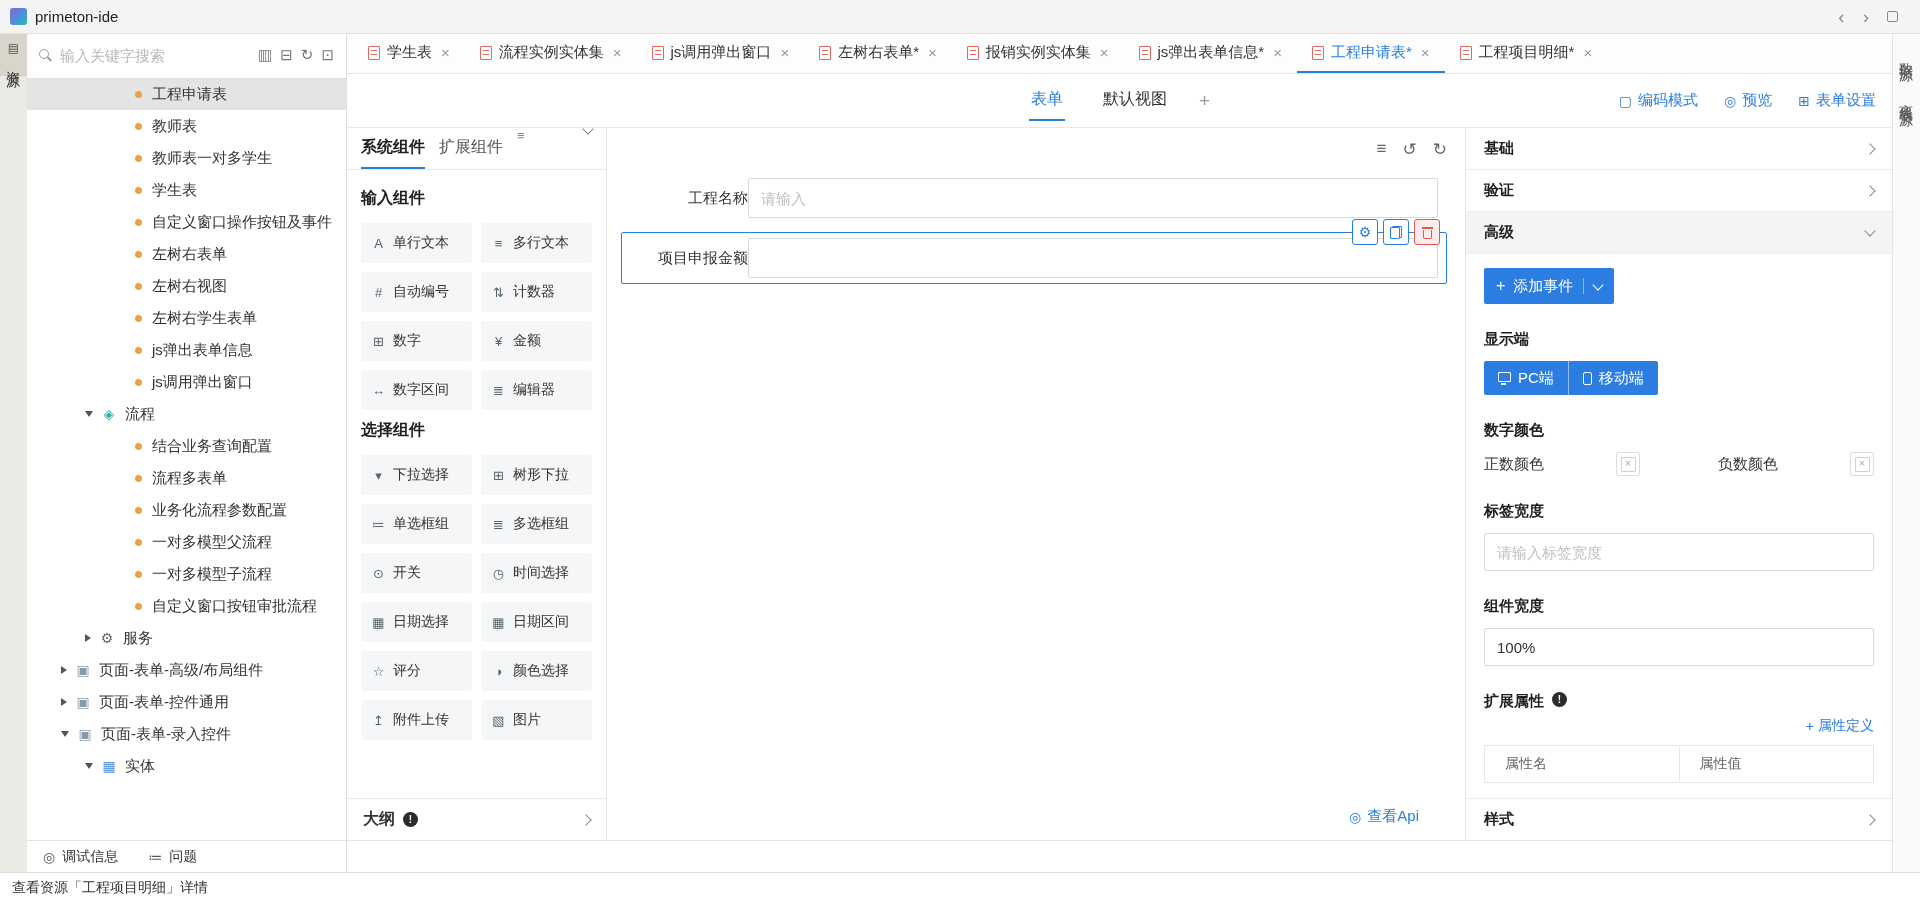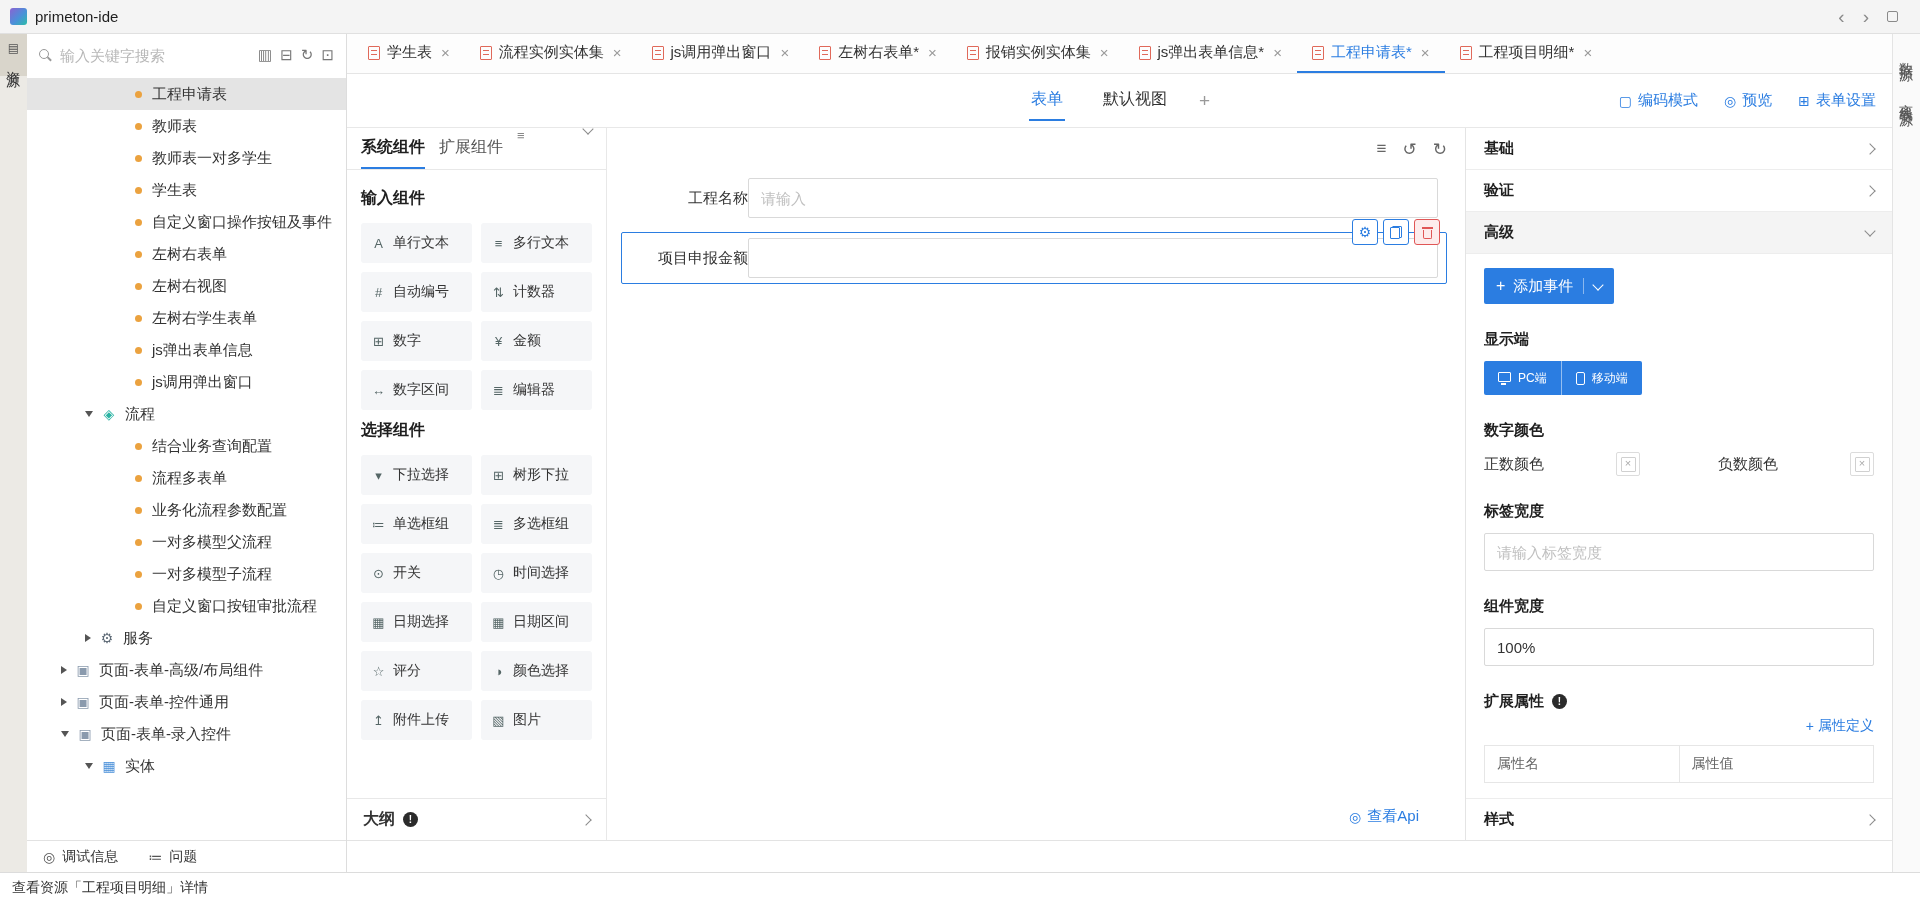--- a/index.html
+++ b/index.html
@@ -133,38 +133,38 @@
   .props-main{position:absolute;top:0;left:0;right:0;bottom:42px;overflow:hidden}
   .prop-section{height:42px;display:flex;align-items:center;justify-content:space-between;padding:0 18px;border-bottom:1px solid #ededed;font-weight:600;font-size:15px;color:#1f1f1f;background:#fff;cursor:pointer}
   .prop-section.expanded{background:#f4f4f4}
   .style-bottom{position:absolute;bottom:0;left:0;right:0;border-top:1px solid #ededed;border-bottom:none}
   .adv-content{padding:14px 18px 0}
   .add-event-btn{display:inline-flex;align-items:center;height:36px;background:var(--accent);color:#fff;border-radius:2px;padding:0 12px;font-size:15px;gap:8px;cursor:pointer}
   .ae-plus{font-size:16px}
   .ae-divider{width:1px;height:16px;background:rgba(255,255,255,.45);margin:0 2px}
   .adv-label{font-weight:600;font-size:15px;color:#1f1f1f;margin:26px 0 12px}
   .disp-group{display:flex}
-  .disp-btn{display:flex;align-items:center;height:34px;padding:11px 14px;background:var(--accent);color:#fff;font-size:12px;gap:7px;cursor:pointer}
+  .disp-btn{display:flex;align-items:center;height:34px;padding:11px 14px;background:var(--accent);color:#fff;font-size:15px;gap:7px;cursor:pointer}
   .disp-btn:first-child{border-radius:2px 0 0 2px;border-right:1px solid rgba(255,255,255,.5)}
   .disp-btn:last-child{border-radius:0 2px 2px 0}
   .icon-monitor{width:13px;height:10px;border:1.5px solid #fff;border-radius:1px;position:relative;margin-bottom:3px}
   .icon-monitor::after{content:'';position:absolute;bottom:-4px;left:2px;width:5px;height:2px;background:#fff}
   .icon-phone{width:9px;height:13px;border:1.5px solid #fff;border-radius:2px}
   .color-row{display:flex;align-items:center;justify-content:space-between}
   .pair{display:flex;align-items:center;gap:72px;font-size:15px;color:#333}
   .swatch{width:24px;height:24px;border:1px solid #dcdcdc;border-radius:2px;display:flex;align-items:center;justify-content:center;background:#fff;cursor:pointer}
   .swatch::before{content:'×';font-size:11px;color:#aaa;border:1px solid #d0d0d0;width:13px;height:13px;line-height:11px;text-align:center;border-radius:1px}
   .adv-input{width:100%;height:38px;border:1px solid #d9d9d9;border-radius:2px;padding:0 12px;font-size:15px;color:#333;outline:none}
   .adv-input::placeholder{color:#c0c0c0}
-  .adv-label.ext{display:flex;align-items:center;gap:8px;margin-bottom:4px}
+  .adv-label.ext{display:flex;align-items:flex-start;gap:8px;margin-bottom:4px}
   .info-dot{width:15px;height:15px;border-radius:50%;background:#2b2b2b;color:#fff;display:inline-flex;align-items:center;justify-content:center;font-size:10px;font-weight:700;flex-shrink:0}
   .info-dot::before{content:'!'}
   .prop-define{display:flex;justify-content:flex-end;align-items:center;gap:4px;color:var(--accent);font-size:14px;margin:6px 0 10px;cursor:pointer}
   .prop-table{display:flex}
-  .cell{flex:1;height:38px;border:1px solid #e6e6e6;display:flex;align-items:center;padding:0 12px;font-size:14px;color:#666;background:#fff}
+  .cell{flex:1;height:38px;border:1px solid #e6e6e6;display:flex;align-items:center;padding:0 20px;font-size:14px;color:#666;background:#fff}
   .cell + .cell{border-left:none}
 </style>
 </head>
 <body>
 
 <div class="titlebar">
   <span class="app-logo"></span>
   <span class="app-title">primeton-ide</span>
   <div class="titlebar-right">
     <span class="nav-arrow" data-glyph="back-icon">‹</span>

